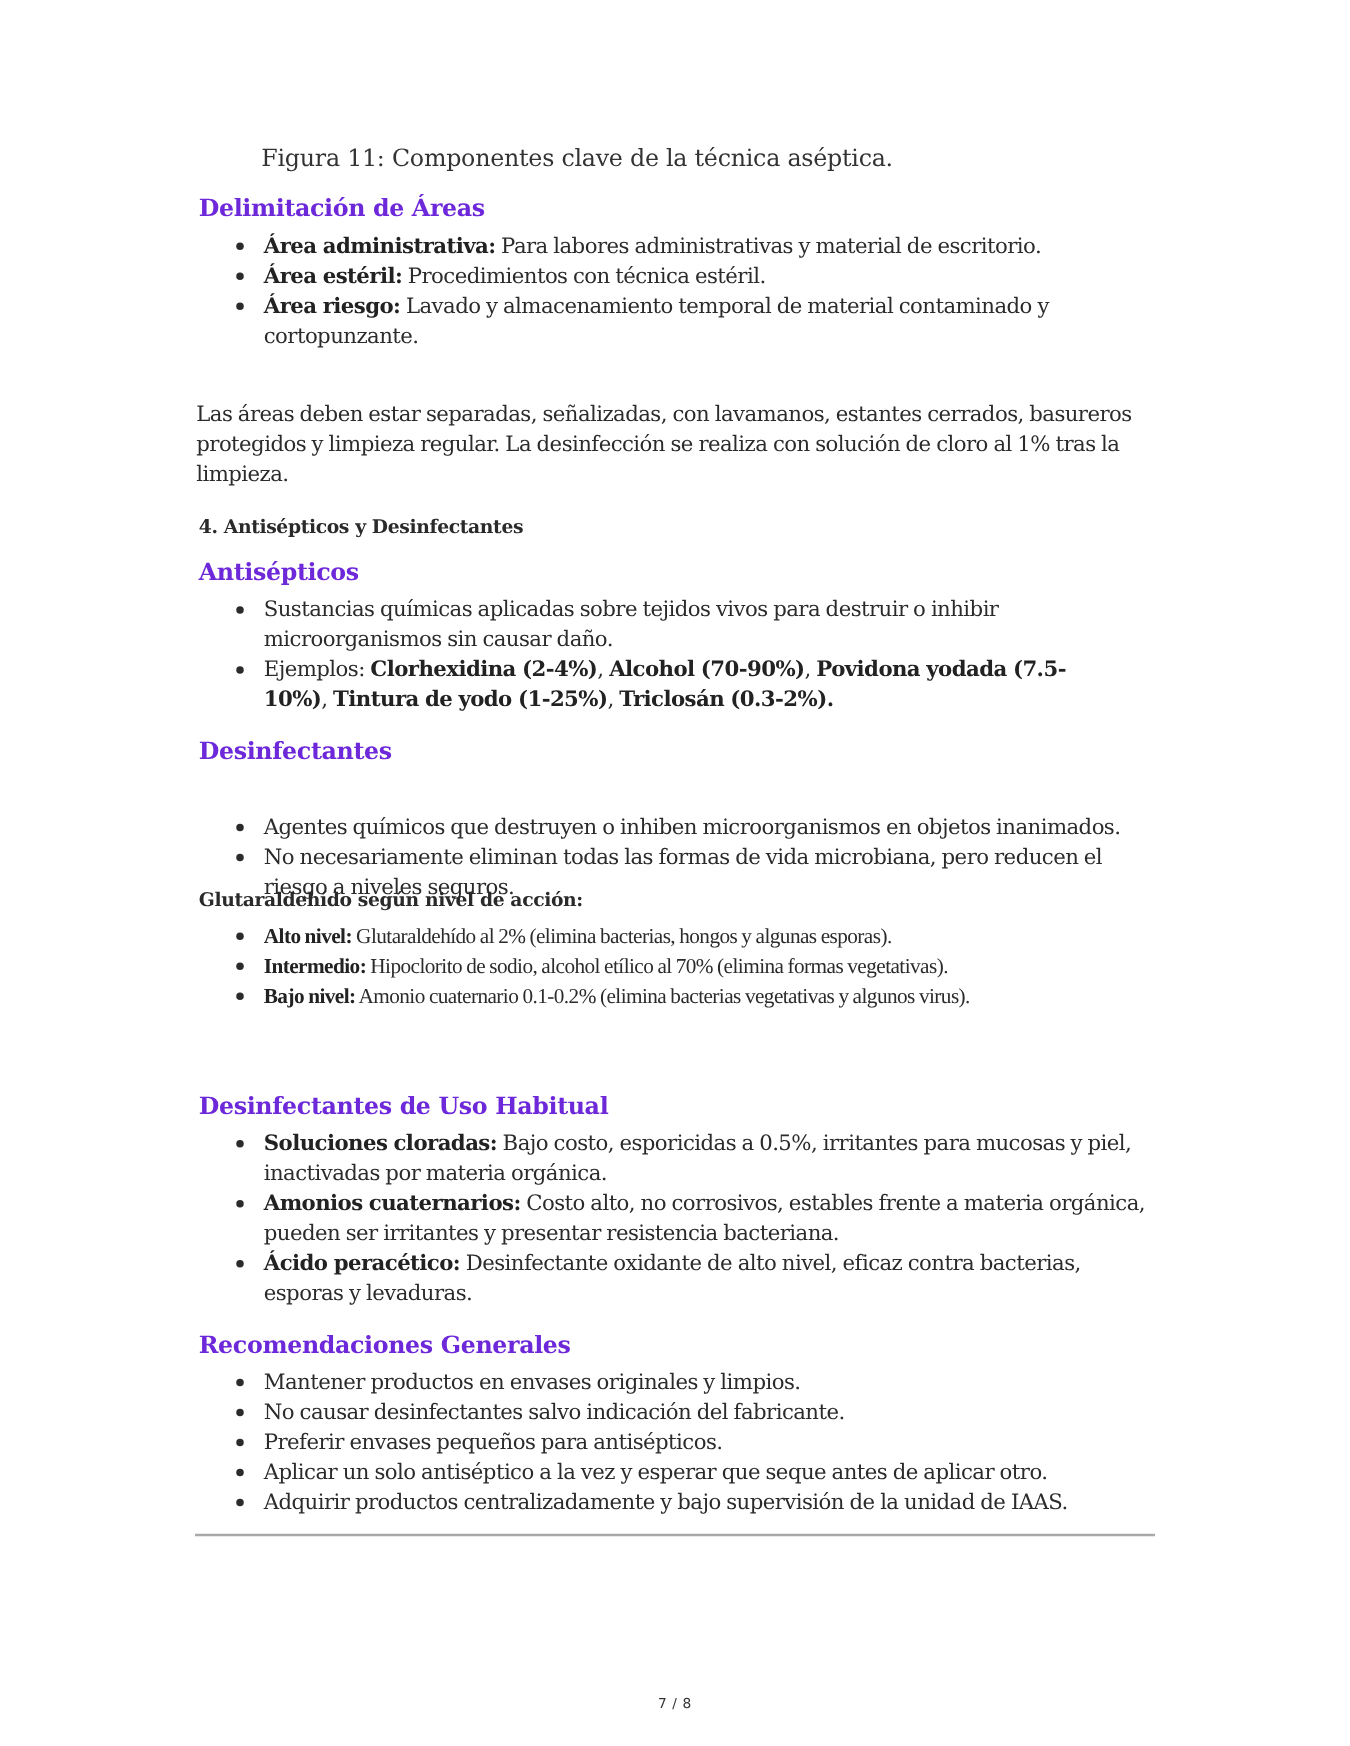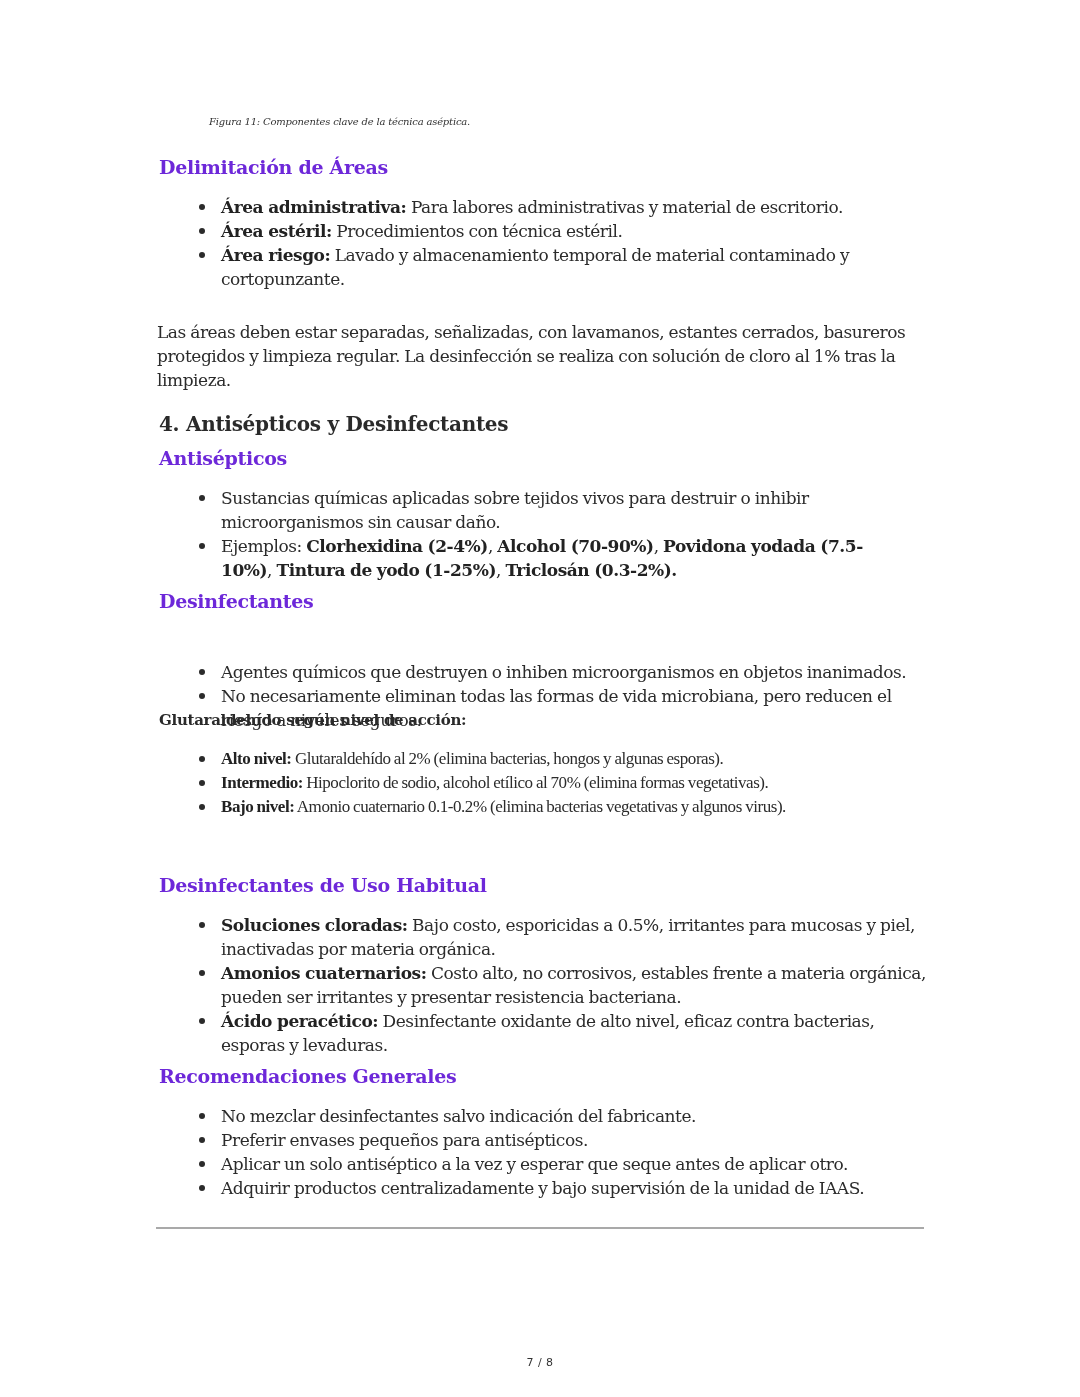--- a/index.html
+++ b/index.html
@@ -18,57 +18,56 @@
     .page {
       position: absolute;
       left: 157px;
       top: 0;
       width: 768px;
     }
     .caption {
       position: absolute;
       left: 52px;
       top: 116px;
-      font-style: italic;
-      font-size: 10px;
+      font-size: 19px;
       color: #333;
       letter-spacing: -0.2px;
     }
     .h3 {
       position: absolute;
       left: 2px;
       font-weight: bold;
       font-size: 19px;
       color: #6d28d9;
       letter-spacing: -0.3px;
       margin: 0;
     }
     .h2 {
       position: absolute;
       left: 2px;
       font-weight: bold;
-      font-size: 20px;
+      font-size: 15px;
       color: #2a2a2a;
       letter-spacing: -0.3px;
       margin: 0;
     }
     .h4 {
       position: absolute;
       left: 2px;
       font-weight: bold;
       font-size: 15px;
       color: #2a2a2a;
       letter-spacing: -0.3px;
       margin: 0;
     }
     ul.blist {
       position: absolute;
       left: 0;
       width: 780px;
-      margin: 12px;
+      margin: 2px;
       padding: 0;
       list-style: none;
     }
     ul.blist li {
       position: relative;
       padding-left: 52px;
       font-size: 17px;
       line-height: 24px;
       letter-spacing: -0.45px;
       word-spacing: -0.5px;
@@ -154,21 +153,22 @@
 
   <h3 class="h3" style="top:874px;">Desinfectantes de Uso Habitual</h3>
   <ul class="blist" style="top:901px;">
     <li style="padding-right:10px;"><span class="bullet"></span><b>Soluciones cloradas:</b><span> Bajo costo, esporicidas a 0.5%, irritantes para mucosas y piel, inactivadas por materia orgánica.</span></li>
     <li><span class="bullet"></span><b>Amonios cuaternarios:</b><span> Costo alto, no corrosivos, estables frente a materia orgánica, pueden ser irritantes y presentar resistencia bacteriana.</span></li>
     <li style="padding-right:40px;"><span class="bullet"></span><b>Ácido peracético:</b><span> Desinfectante oxidante de alto nivel, eficaz contra bacterias, esporas y levaduras.</span></li>
   </ul>
 
   <h3 class="h3" style="top:1065px;">Recomendaciones Generales</h3>
   <ul class="blist" style="top:1092px;">
-    <li><span class="bullet"></span><span>No mezclar desinfectantes salvo indicación del fabricante.</span></li>
+    <li><span class="bullet"></span><span>Mantener productos en envases originales y limpios.</span></li>
+    <li><span class="bullet"></span><span>No causar desinfectantes salvo indicación del fabricante.</span></li>
     <li><span class="bullet"></span><span>Preferir envases pequeños para antisépticos.</span></li>
     <li><span class="bullet"></span><span>Aplicar un solo antiséptico a la vez y esperar que seque antes de aplicar otro.</span></li>
     <li><span class="bullet"></span><span>Adquirir productos centralizadamente y bajo supervisión de la unidad de IAAS.</span></li>
   </ul>
 
   <div class="hr"></div>
 </div>
 
 <div class="page-num">7 / 8</div>
 

